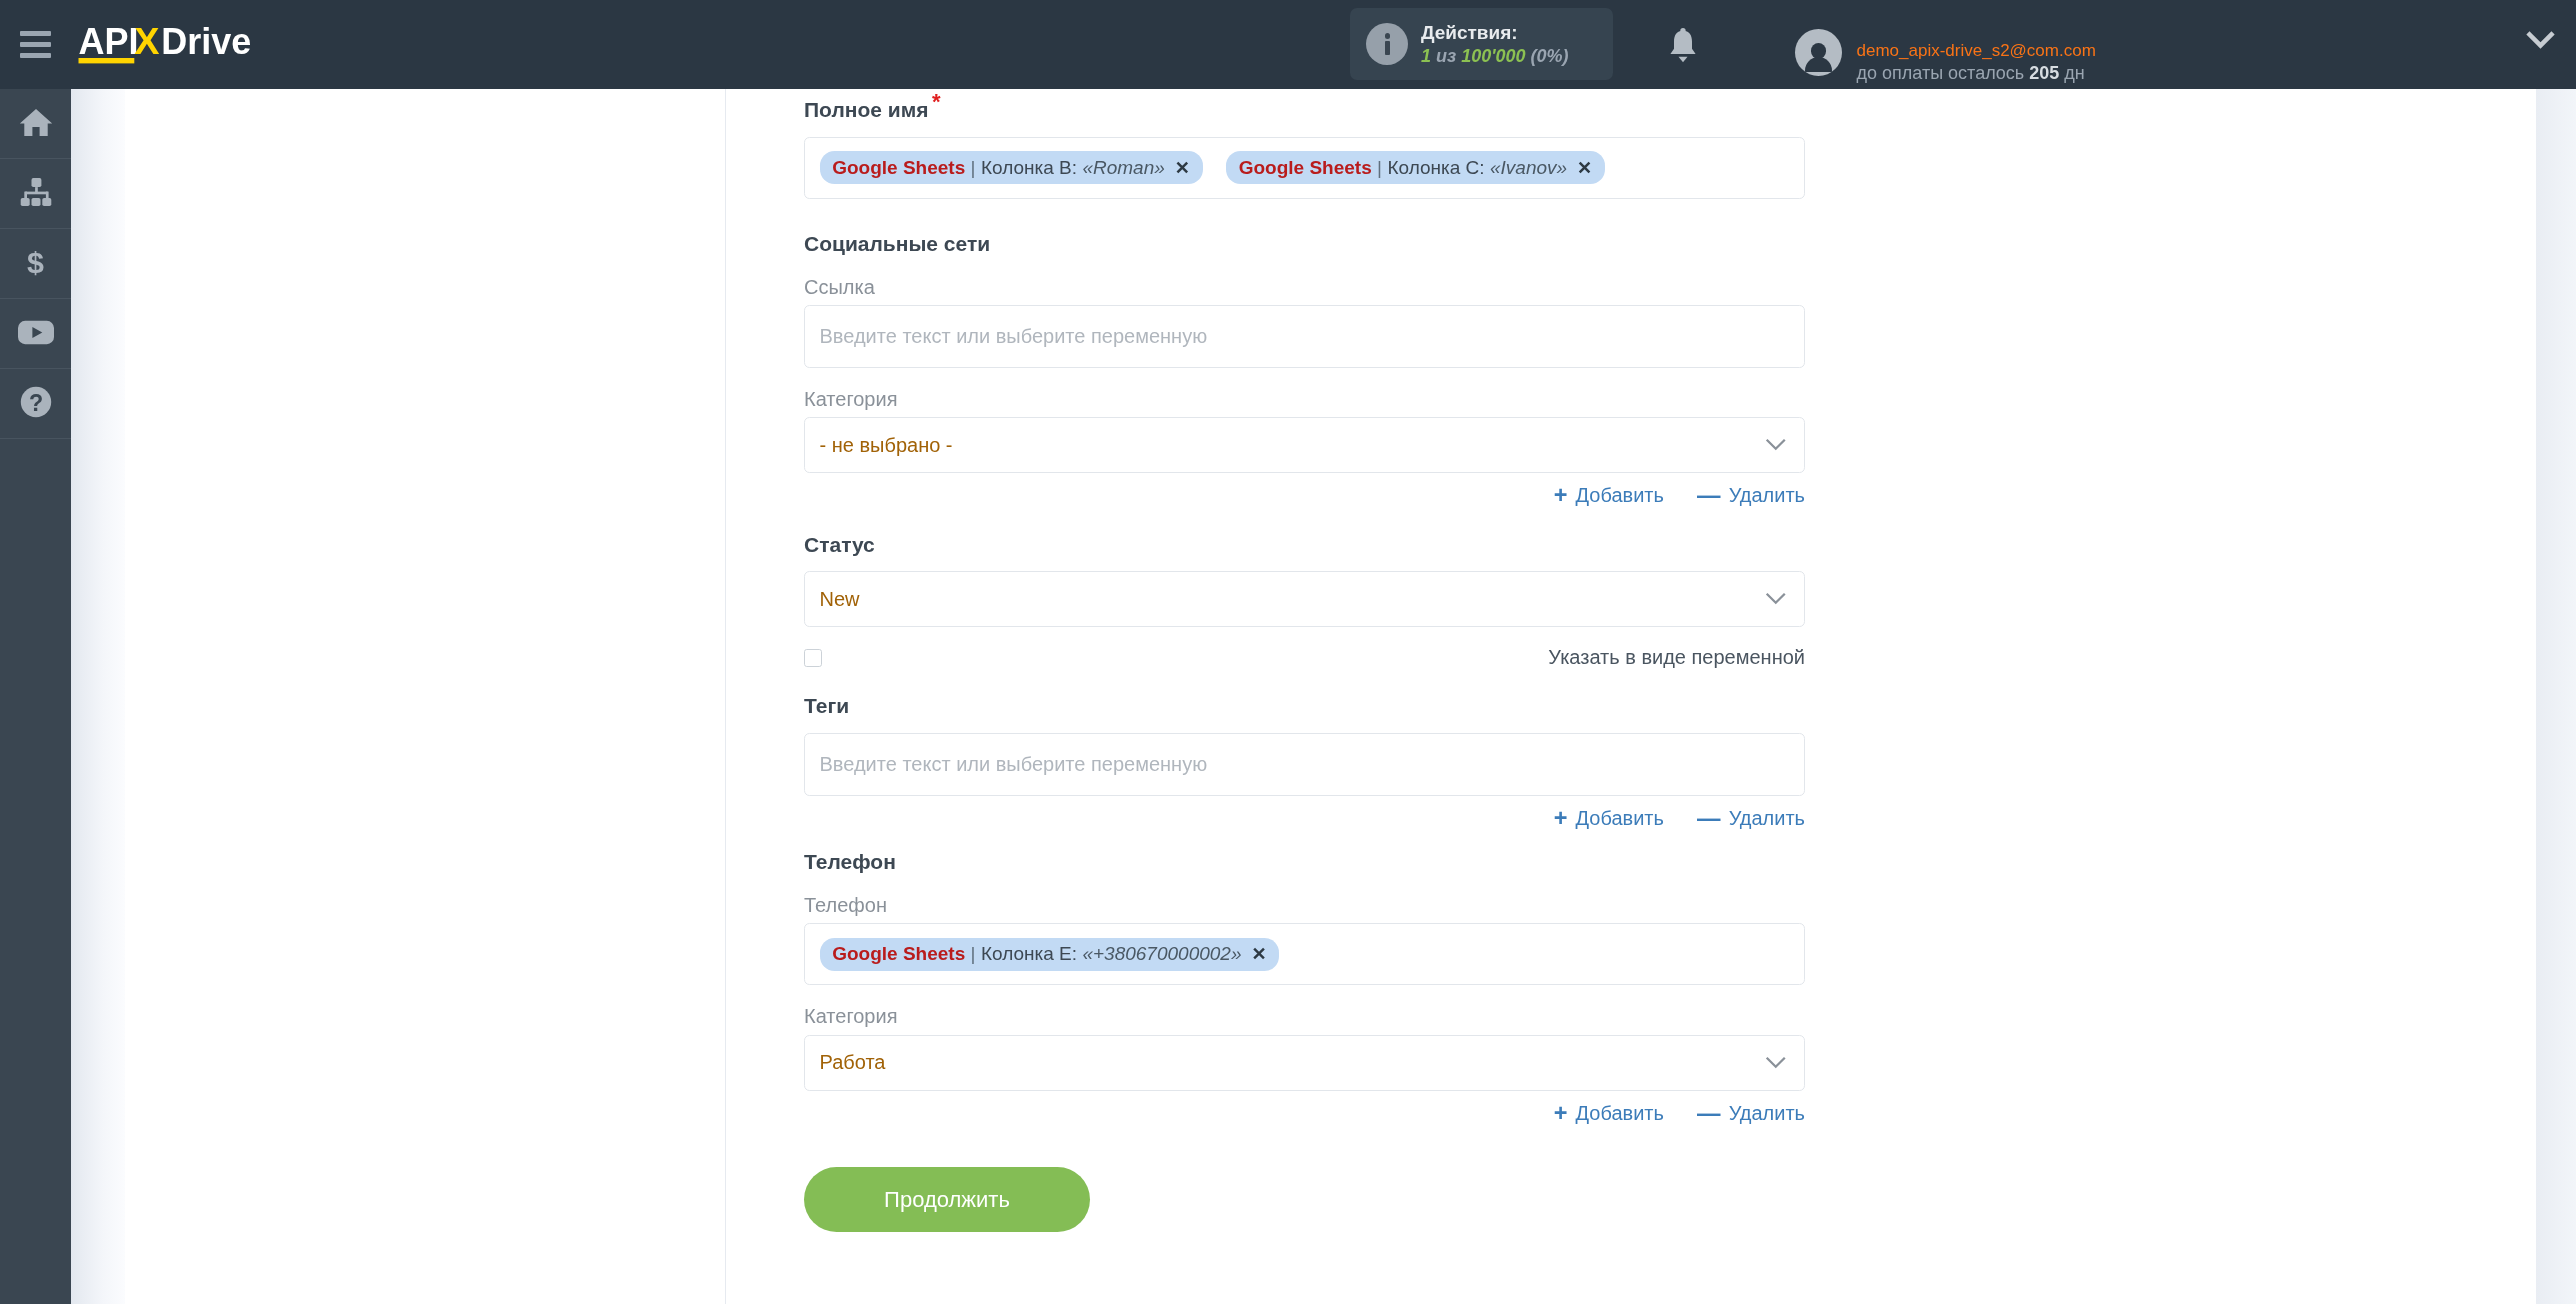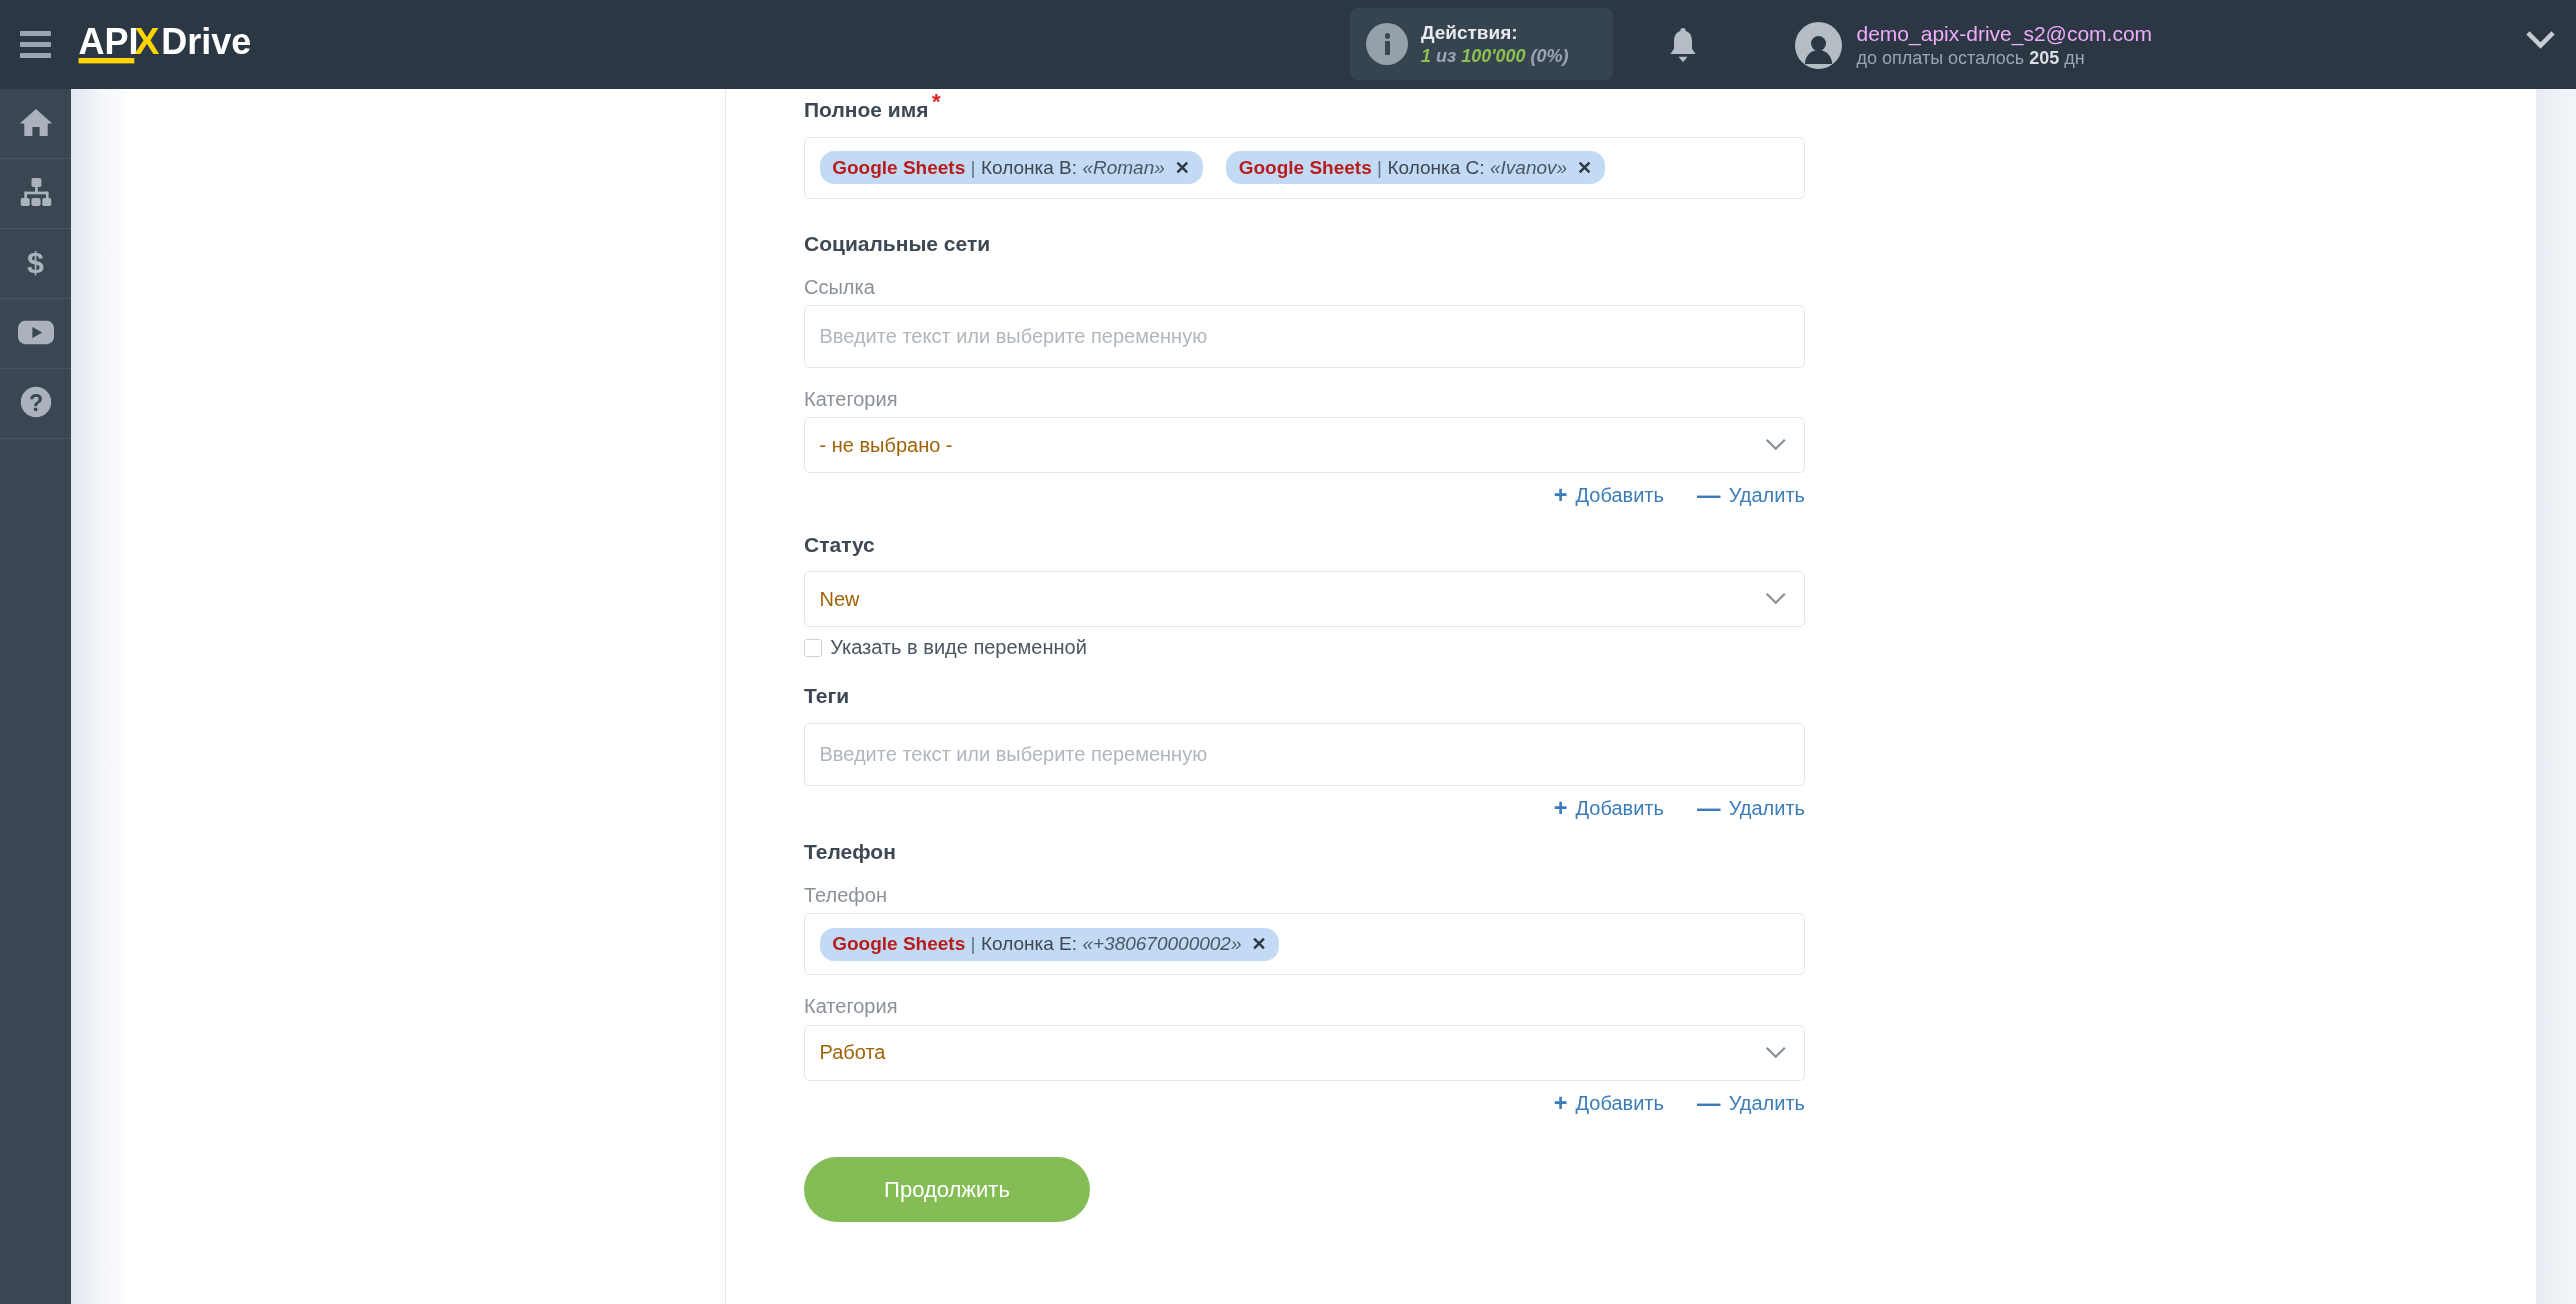--- a/index.html
+++ b/index.html
@@ -69,21 +69,21 @@
   .avatar {
     width: 47px; height: 47px; border-radius: 50%;
     background: #b4bcc4;
     display:flex; align-items:center; justify-content:center;
     flex: none;
   }
   .avatar .head { width:15.4px; height:15.4px; border-radius:50%; background:#2b3743; margin-top:-3.6px;}
   .avatar .body { position:absolute; width:27px; height:14.5px; border-radius:13.6px 13.6px 0 0; background:#2b3743; margin-top:23.5px;}
   .avatar-inner{position:relative;display:flex;align-items:center;justify-content:center;width:47px;height:47px;overflow:hidden;border-radius:50%;}
   .user-text { margin-left: 14.5px; line-height: 1.3; }
-  .user-email { color: #f0abfc; font-size: 21px; }
+  .user-email { color: #f97316; font-size: 17px; margin-top: 20px; }
   .user-sub { color: #9aa5b1; font-size: 18px; }
   .user-sub b { color: #d7dce1; }
   .header-chevron {
     position: absolute; right: 20px; top: 29px;
     cursor: pointer;
   }
 
   
   .sidebar {
     position: absolute; left: 0; top: 89px;
@@ -191,21 +191,21 @@
   .addrem a {
     font-size: 20px; color: #3c7cb9; text-decoration: none;
     display: inline-flex; align-items: center; gap: 8.2px;
     cursor: pointer;
   }
   .addrem .plus { font-size: 23.5px; font-weight: bold; line-height: 1;}
   .addrem .minus { font-size: 23.5px; font-weight: bold; line-height: 1;}
 
   .checkrow {
     display: flex; align-items: center; gap: 8.2px;
-    margin-top: 9px; cursor: pointer;
+    margin-top: 19px; cursor: pointer; justify-content: space-between;
   }
   .cbox {
     width: 18px; height: 18px;
     border: 1.8px solid #ccd2d8; border-radius: 2.7px; background: #fff;
     flex: none;
   }
   .checkrow span { font-size: 20px; color: #4a5560; }
 
   .btn-continue {
     margin-top: 42px;

